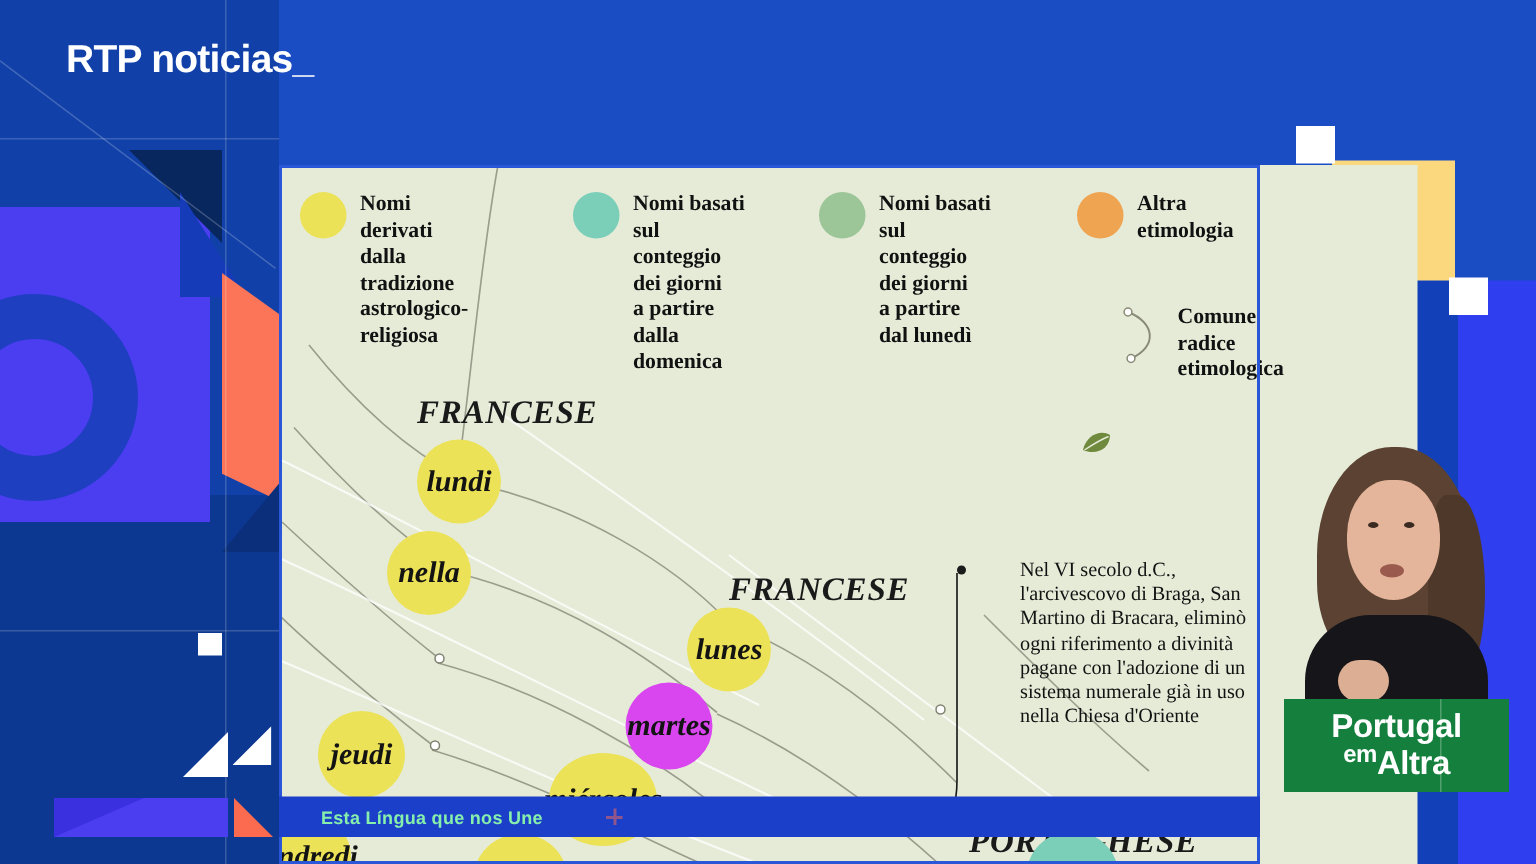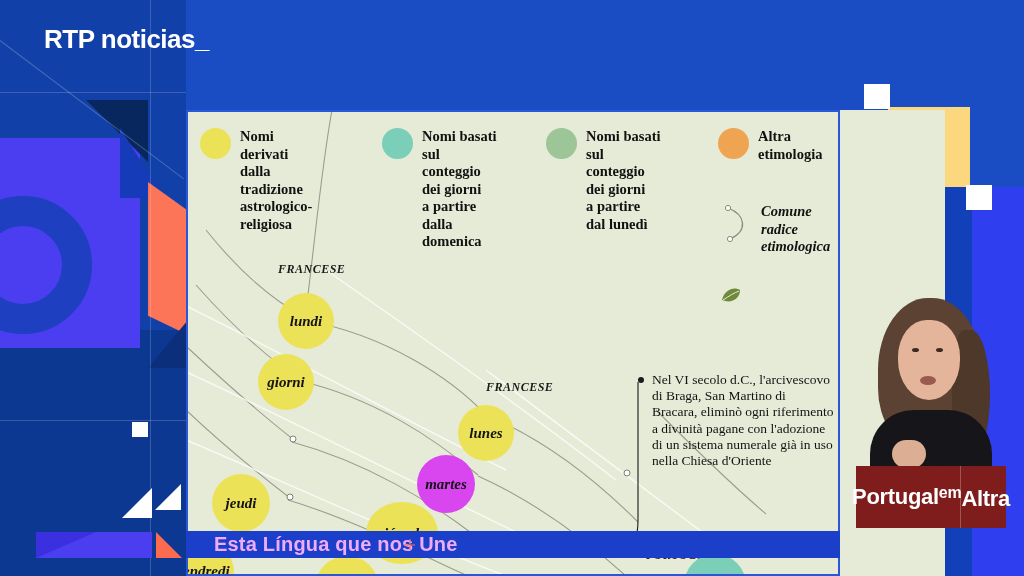--- a/index.html
+++ b/index.html
@@ -75,48 +75,48 @@
   .dot.lg { width:31px; height:31px; }
   .leg-text {
     font-family:"Liberation Serif", serif;
     font-weight:bold; font-size:14.5px; line-height:17.5px; color:#111; white-space:pre-line;
   }
 
   .leg-c1 { left:0px;   top:10px; width:125px; }
   .leg-c2 { left:182px; top:10px; width:120px; }
   .leg-c3 { left:346px; top:10px; width:120px; }
   .leg-c4 { left:518px; top:10px; width:120px; }
-  .leg-c5 { left:522px; top:85px; width:130px;font-style:italic; }
+  .leg-c5 { left:546px; top:85px; width:130px; }
   .leg-c6 { left:518px; top:166px; width:130px; }
 
   .arcglyph { width:30px; height:40px; flex:none; position:relative; }
   .leafglyph { width:30px; height:22px; flex:none; position:relative; }
 
   
   .lang-title {
     position:absolute; font-family:"Liberation Serif", serif;
-    font-style:italic; font-weight:bold; font-size:12px; color:#1a1a1a;
+    font-style:italic; font-weight:bold; font-size:22px; color:#1a1a1a;
     letter-spacing:.5px;
   }
   .t-fr { left:92px; top:152px; }
   .t-es { left:300px; top:270px; }
   .t-pt { left:460px; top:438px; }
 
   
   .node {
     position:absolute; border-radius:50%;
     display:flex; align-items:center; justify-content:center;
   }
   .node span {
     font-family:"Liberation Serif", serif; font-style:italic; font-weight:bold;
-    font-size:15px; color:#131313; white-space:nowrap;
-  }
-
-  
-  .callout { position:absolute; left:452px; top:262px; width:196px; }
+    font-size:20px; color:#131313; white-space:nowrap;
+  }
+
+  
+  .callout { position:absolute; left:452px; top:262px; width:196px;padding-left:28px; }
   .callout .bullet {
     position:absolute; left:0; top:5px; width:6px; height:6px;
     border-radius:50%; background:#1b1b1b;
   }
   .callout p {
     margin-left:14px;
     font-family:"Liberation Serif", serif; font-size:13.5px; line-height:16.2px;
     color:#121212;
   }
 
@@ -125,21 +125,21 @@
     position:absolute; left:44px; top:24px;
     font-size:26px; font-weight:bold; color:#ffffff; letter-spacing:-.5px;
   }
   .logo .thin { font-weight:bold; }
 
   .lower-third {
     position:absolute; left:186px; top:531px; width:654px; height:27px;
     background:#1b3fc8; display:flex; align-items:center;
   }
   .lower-third .lt-text {
-    margin-left:28px; font-size:20px; font-weight:bold; color:#f0abfc; letter-spacing:.2px;
+    margin-left:28px; font-size:12px; font-weight:bold; color:#86efac; letter-spacing:.2px;
   }
   .lt-plus {
     position:absolute; left:218px; top:8px; width:11px; height:11px; opacity:.55;
   }
   .lt-plus:before, .lt-plus:after {
     content:""; position:absolute; background:#f06a5a;
   }
   .lt-plus:before { left:5px; top:0; width:2px; height:11px; }
   .lt-plus:after  { left:0; top:5px; width:11px; height:2px; }
 
@@ -150,21 +150,21 @@
   .i-face  { position:absolute; left:42px; top:30px; width:62px; height:80px; border-radius:46% 46% 50% 50%; background:#e4b59a; }
   .i-body  { position:absolute; left:14px; top:120px; width:122px; height:118px; border-radius:44px 44px 6px 6px; background:#15151a; }
   .i-armL  { position:absolute; left:20px; top:150px; width:62px; height:42px; border-radius:20px; background:#15151a; transform:rotate(-18deg); }
   .i-hand1 { position:absolute; left:36px; top:150px; width:34px; height:28px; border-radius:14px; background:#dcae93; }
   .i-hand2 { position:absolute; left:58px; top:198px; width:32px; height:26px; border-radius:12px; background:#dcae93; }
   .i-eye   { position:absolute; width:7px; height:4px; border-radius:50%; background:#3a2a22; }
   .i-mouth { position:absolute; left:64px; top:86px; width:16px; height:9px; border-radius:50%; background:#9b5a4e; }
 
   .badge {
     position:absolute; left:856px; top:466px; width:150px; height:62px;
-    background:#7f1d1d; display:flex; flex-direction:row;
+    background:#15803d; display:flex; flex-direction:column;
     align-items:center; justify-content:center; line-height:1;
   }
   .badge .l1 { font-size:22px; font-weight:bold; color:#fff; letter-spacing:-.3px; }
   .badge .l2 { font-size:22px; font-weight:bold; color:#fff; letter-spacing:-.3px; margin-top:1px; }
   .badge .l2 .em { font-size:16px; font-weight:bold; vertical-align:super; }
   .badge-line { position:absolute; left:960px; top:466px; width:1px; height:62px; background:rgba(255,255,255,.25); }
 </style>
 </head>
 <body>
 
@@ -289,21 +289,21 @@
   </div>
 
   <div class="lang-title t-fr">FRANCESE</div>
   <div class="lang-title t-es">FRANCESE</div>
   <div class="lang-title t-pt">PORTOGHESE</div>
 
   <div class="node" style="left:92px;top:183px;width:56px;height:56px;background:#ece257">
     <span>lundi</span>
   </div>
   <div class="node" style="left:72px;top:244px;width:56px;height:56px;background:#ece257">
-    <span>giorni</span>
+    <span>nella</span>
   </div>
   <div class="node" style="left:26px;top:364px;width:58px;height:58px;background:#ece257">
     <span>jeudi</span>
   </div>
   <div class="node" style="left:-14px;top:432px;width:62px;height:58px;background:#ece257">
     <span>vendredi</span>
   </div>
 
   <div class="node" style="left:272px;top:295px;width:56px;height:56px;background:#ece257">
     <span>lunes</span>

